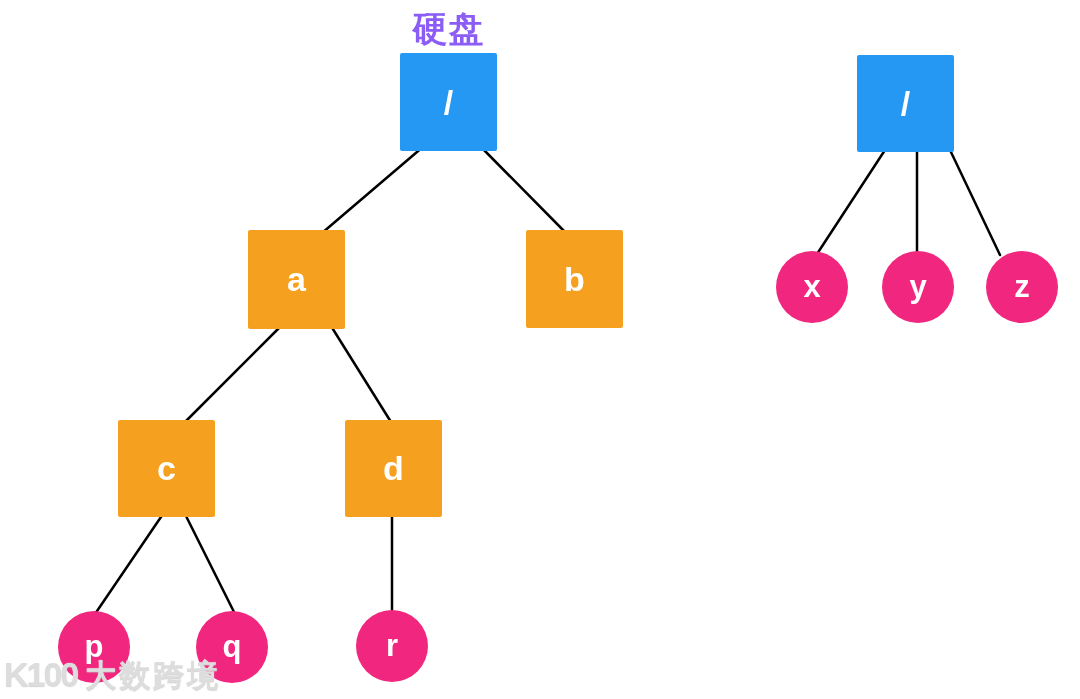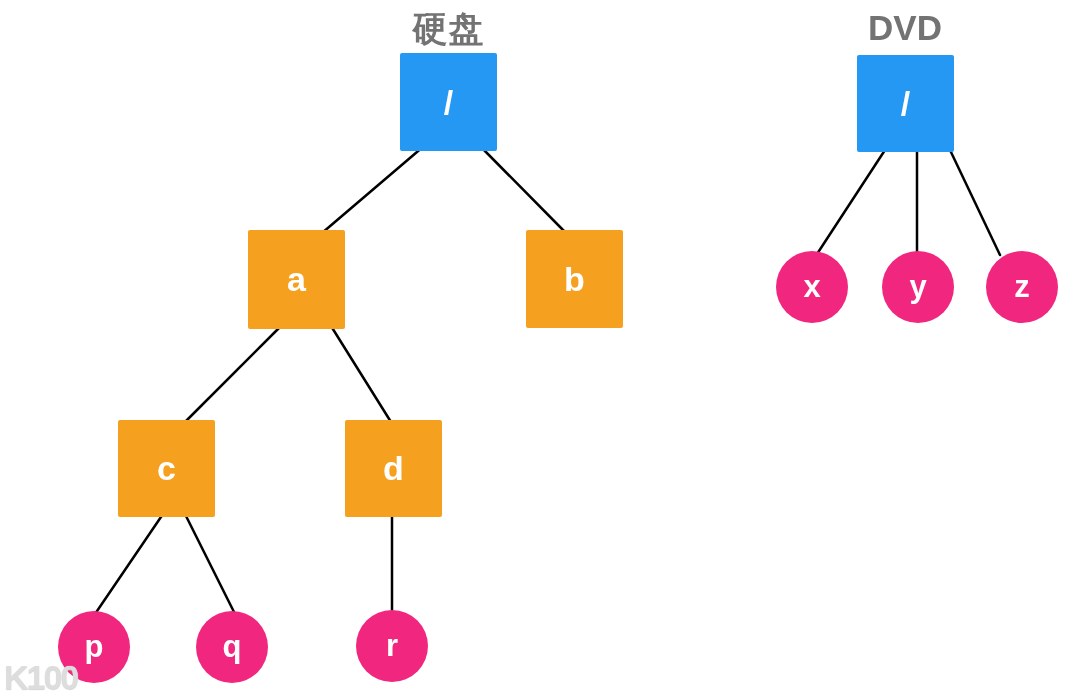--- a/index.html
+++ b/index.html
@@ -19,21 +19,21 @@
     z-index: 1;
   }
   .edges line {
     stroke: #000000;
     stroke-width: 2.5;
     stroke-linecap: round;
   }
   .tree-title {
     position: absolute;
     z-index: 2;
-    color: #737373;
+    color: #8b5cf6;
     font-size: 35px;
     font-weight: 700;
     text-align: center;
     letter-spacing: 1px;
     white-space: nowrap;
   }
   #title-hd  { left: 400px; top: 6px;  width: 97px; }
   #title-dvd { left: 857px; top: 8px;  width: 96px; font-weight: 600; letter-spacing: 0; }
 
   .node {
@@ -112,33 +112,33 @@
     <line x1="163" y1="514" x2="95" y2="614"></line>
     <line x1="185" y1="514" x2="234" y2="612"></line>
     <line x1="392" y1="514" x2="392" y2="612"></line>
 
     <line x1="885" y1="150" x2="817" y2="254"></line>
     <line x1="917" y1="150" x2="917" y2="254"></line>
     <line x1="950" y1="150" x2="1000" y2="255"></line>
   </svg>
 
   <div class="tree-title" id="title-hd">硬盘</div>
-  <div class="tree-title" id="title-dvd">DVD</div>
 
   <div class="node sq blue" id="n-hd-root">/</div>
   <div class="node sq orange" id="n-hd-a">a</div>
   <div class="node sq orange" id="n-hd-b">b</div>
   <div class="node sq orange" id="n-hd-c">c</div>
   <div class="node sq orange" id="n-hd-d">d</div>
   <div class="node ci" id="n-hd-p">p</div>
   <div class="node ci" id="n-hd-q">q</div>
   <div class="node ci" id="n-hd-r">r</div>
 
   <div class="node sq blue" id="n-dvd-root">/</div>
   <div class="node ci" id="n-dvd-x">x</div>
   <div class="node ci" id="n-dvd-y">y</div>
   <div class="node ci" id="n-dvd-z">z</div>
 
   <div class="watermark">
     <span class="wm-logo">K100</span>
+    <span class="wm-text">大数跨境</span>
   </div>
 
 </div>
 
 </body></html>

